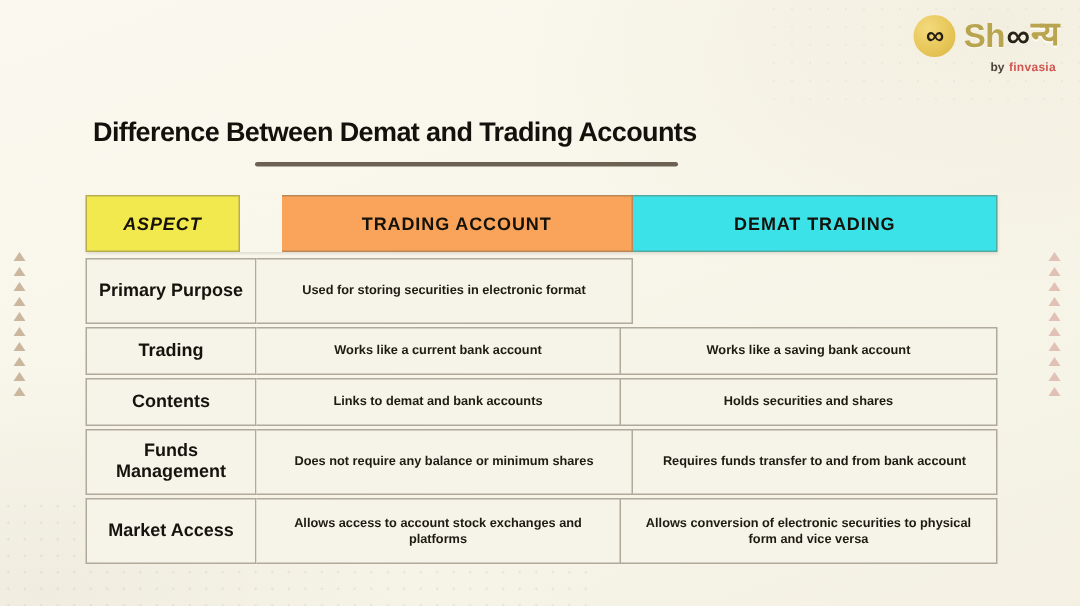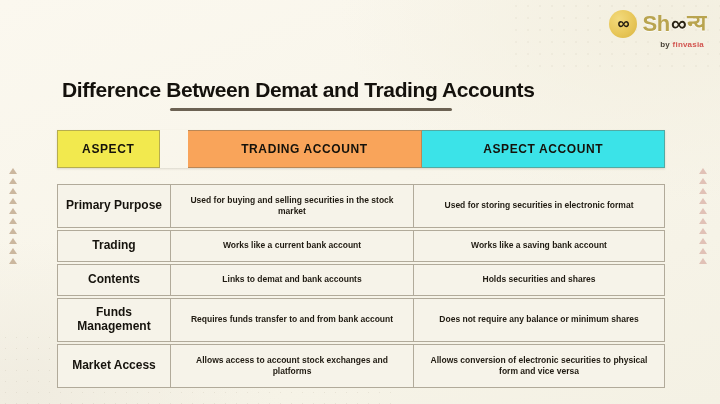--- a/index.html
+++ b/index.html
@@ -141,21 +141,21 @@
   .logo-sub .brand {
     color: #d2544f;
     letter-spacing: .2px;
   }
 
   
   #title {
     position: absolute;
     left: 62px;
     top: 78px;
-    font-size: 21px;
+    font-size: 18px;
     font-weight: bold;
     color: #14110c;
     letter-spacing: -.4px;
     white-space: nowrap;
   }
   #title-underline {
     position: absolute;
     left: 170px;
     top: 108px;
     width: 282px;
@@ -180,27 +180,27 @@
   .th {
     display: flex;
     align-items: center;
     justify-content: center;
     font-size: 12px;
     font-weight: bold;
     letter-spacing: .6px;
     color: #15120b;
     border: 1px solid rgba(110,100,80,.45);
   }
-  .th-aspect  { width: 106px; background: #f2e94e; }
+  .th-aspect  { width: 106px; background: #f2e94e; font-style: italic; }
   .th-trading { width: 243px; background: #f9a košíky; }
   .th-trading { width: 243px; background: #f9a košíky; margin-left: 28px; }
   .th-trading { width: 243px; background: #f9a45a; border-left: none; }
   .th-demat   { width: 251px; background: #3be3e8; border-left: none; }
 
-  .tbody { margin-top: 16px; }
+  .tbody { margin-top: 4px; }
 
   .tr {
     display: flex;
     margin-bottom: 2px;
   }
   .td {
     border: 1px solid rgba(120,110,90,.55);
     background: #f6f3e9;
     display: flex;
     align-items: center;
@@ -285,42 +285,41 @@
     </div>
   </div>
 
   <div id="title">Difference Between Demat and Trading Accounts</div>
   <div id="title-underline"></div>
 
   <div id="table">
     <div class="thead">
       <div class="th th-aspect" style="background: rgb(242, 233, 78);">ASPECT</div>
       <div class="th th-trading" style="background: rgb(249, 164, 90);">TRADING ACCOUNT</div>
-      <div class="th th-demat" style="background: rgb(59, 227, 232);">ASPECT ACCOUNT</div>
+      <div class="th th-demat" style="background: rgb(59, 227, 232);">DEMAT TRADING</div>
     </div>
     <div class="tbody" id="tbody">
         <div class="tr h2">
           <div class="td td-aspect">Primary Purpose</div>
-          <div class="td td-trading">Used for buying and selling securities in the stock market</div>
           <div class="td td-demat">Used for storing securities in electronic format</div>
         </div>
         <div class="tr h1">
           <div class="td td-aspect">Trading</div>
           <div class="td td-trading">Works like a current bank account</div>
           <div class="td td-demat">Works like a saving bank account</div>
         </div>
         <div class="tr h1">
           <div class="td td-aspect">Contents</div>
           <div class="td td-trading">Links to demat and bank accounts</div>
           <div class="td td-demat">Holds securities and shares</div>
         </div>
         <div class="tr h2">
           <div class="td td-aspect">Funds Management</div>
+          <div class="td td-demat">Does not require any balance or minimum shares</div>
           <div class="td td-trading">Requires funds transfer to and from bank account</div>
-          <div class="td td-demat">Does not require any balance or minimum shares</div>
         </div>
         <div class="tr h2">
           <div class="td td-aspect">Market Access</div>
           <div class="td td-trading">Allows access to account stock exchanges and platforms</div>
           <div class="td td-demat">Allows conversion of electronic securities to physical form and vice versa</div>
         </div>
       </div>
   </div>
 
 </div>

